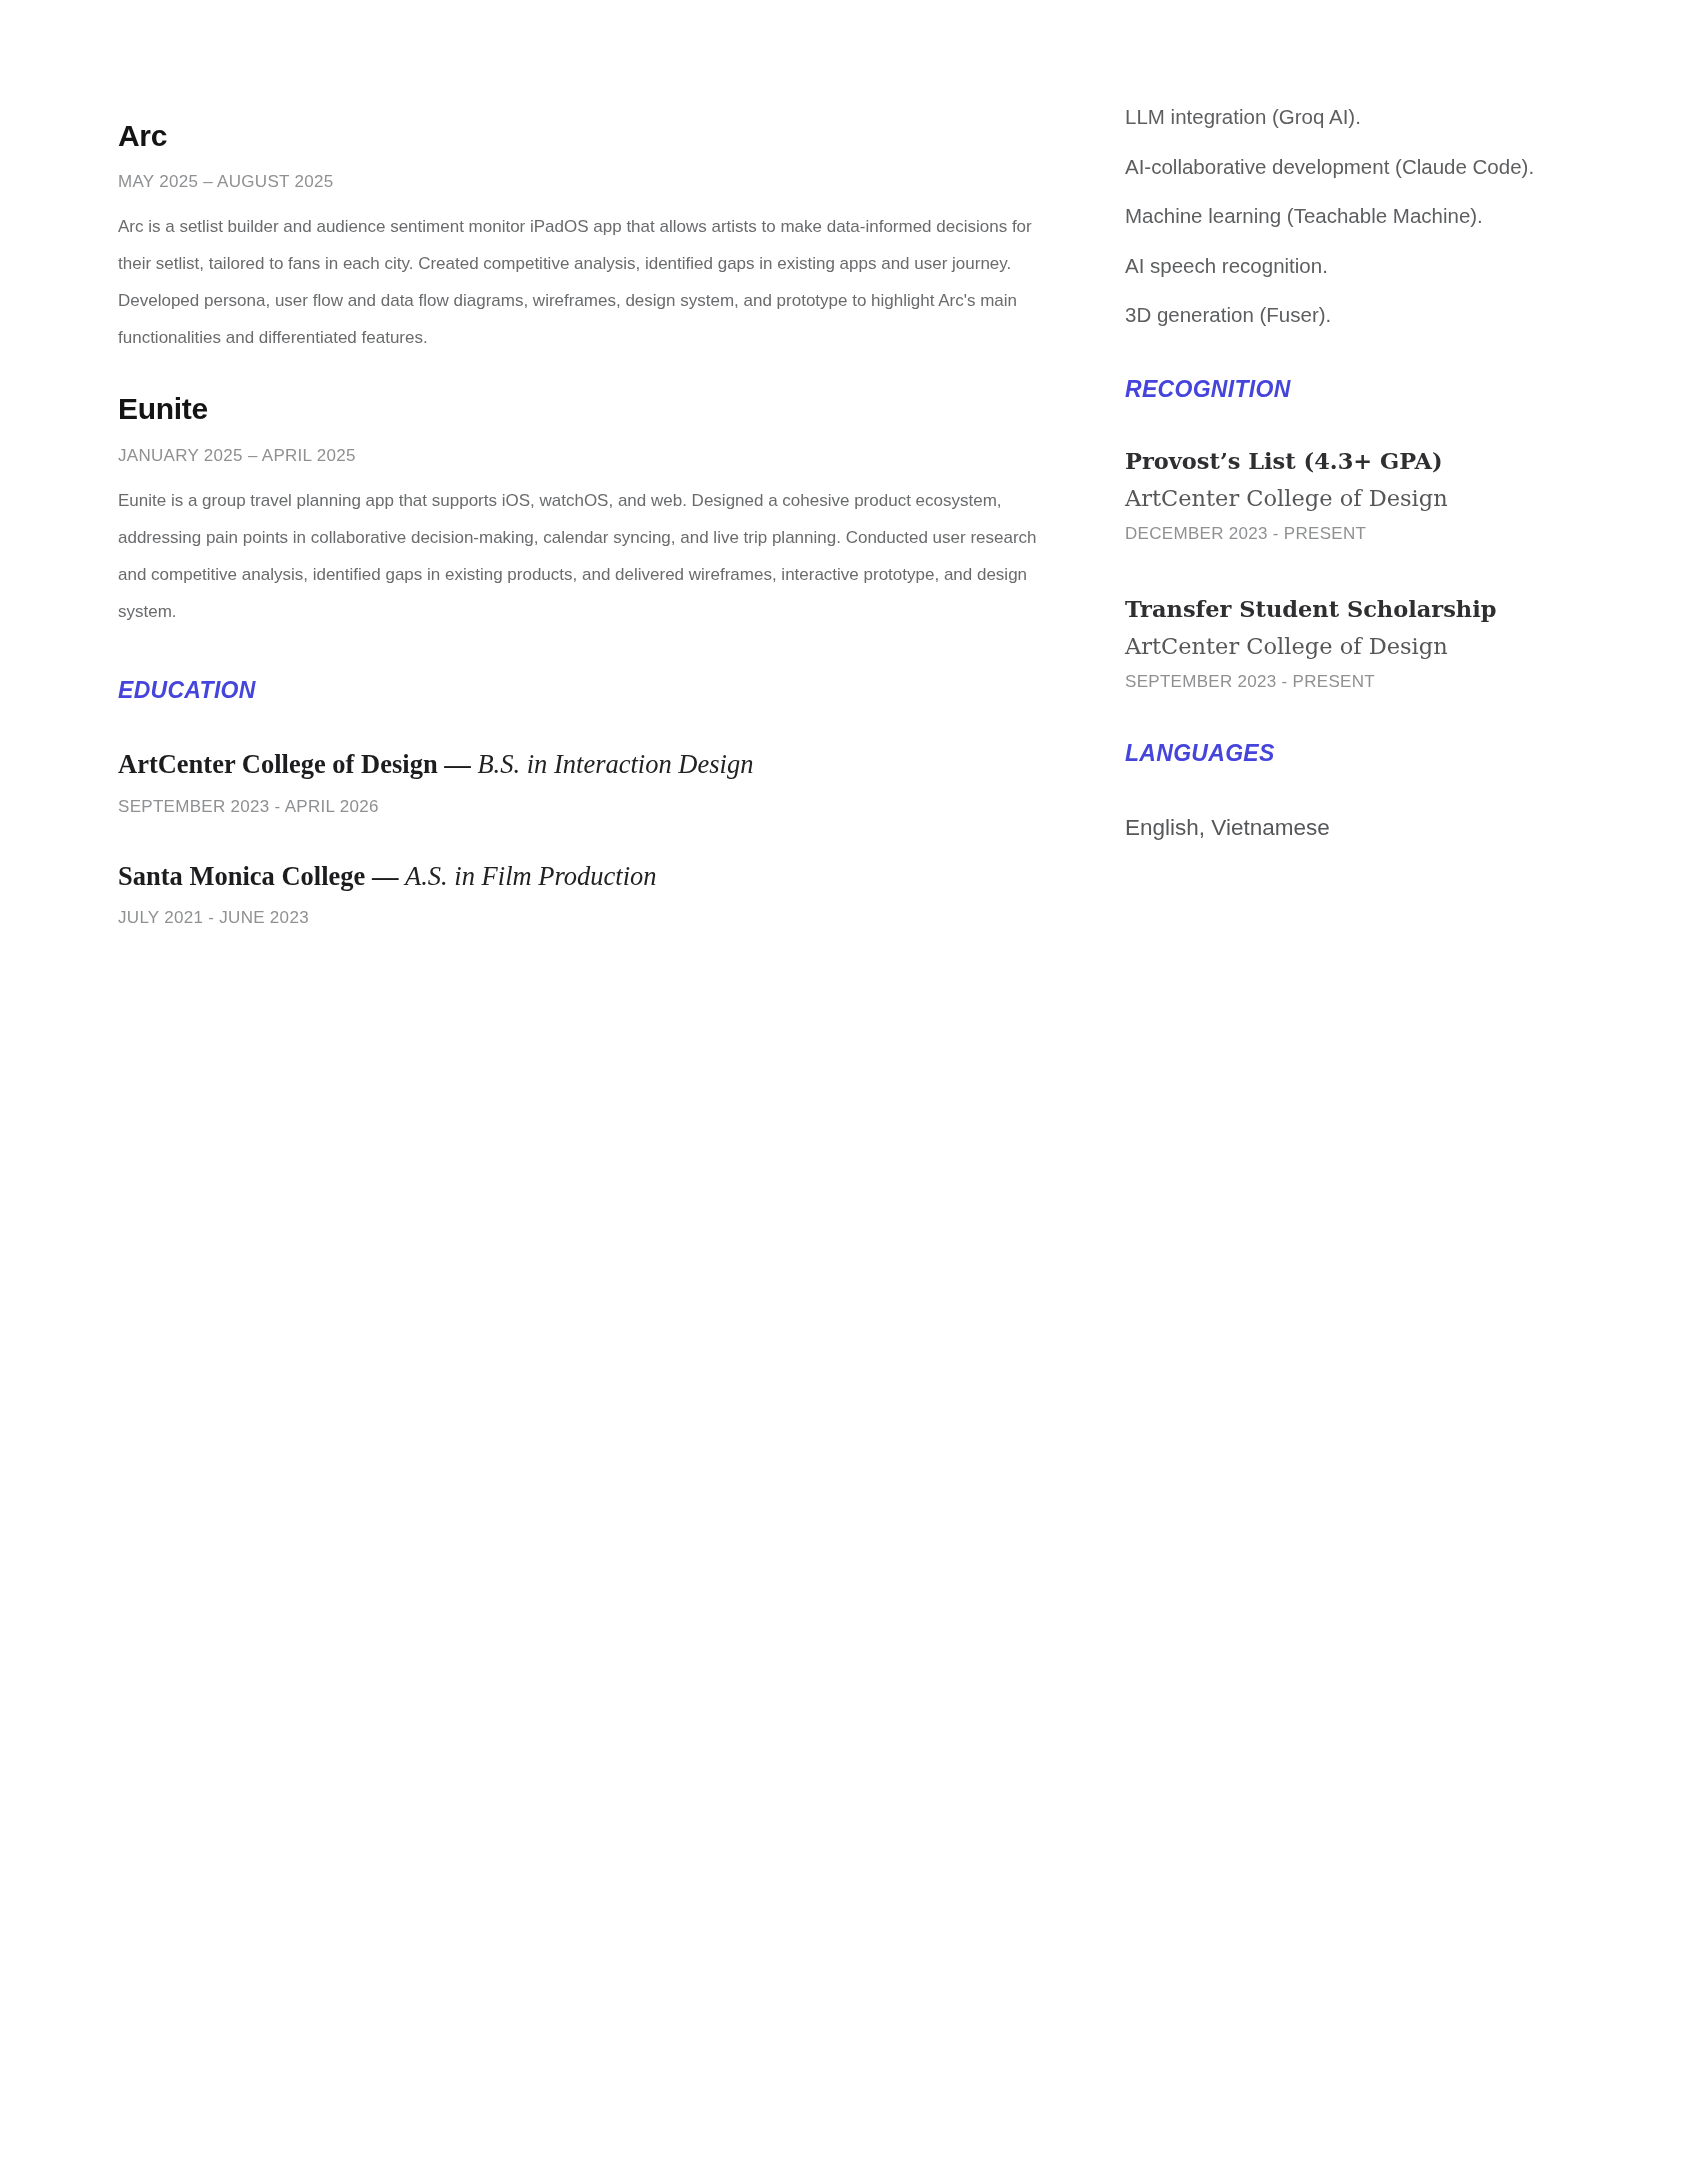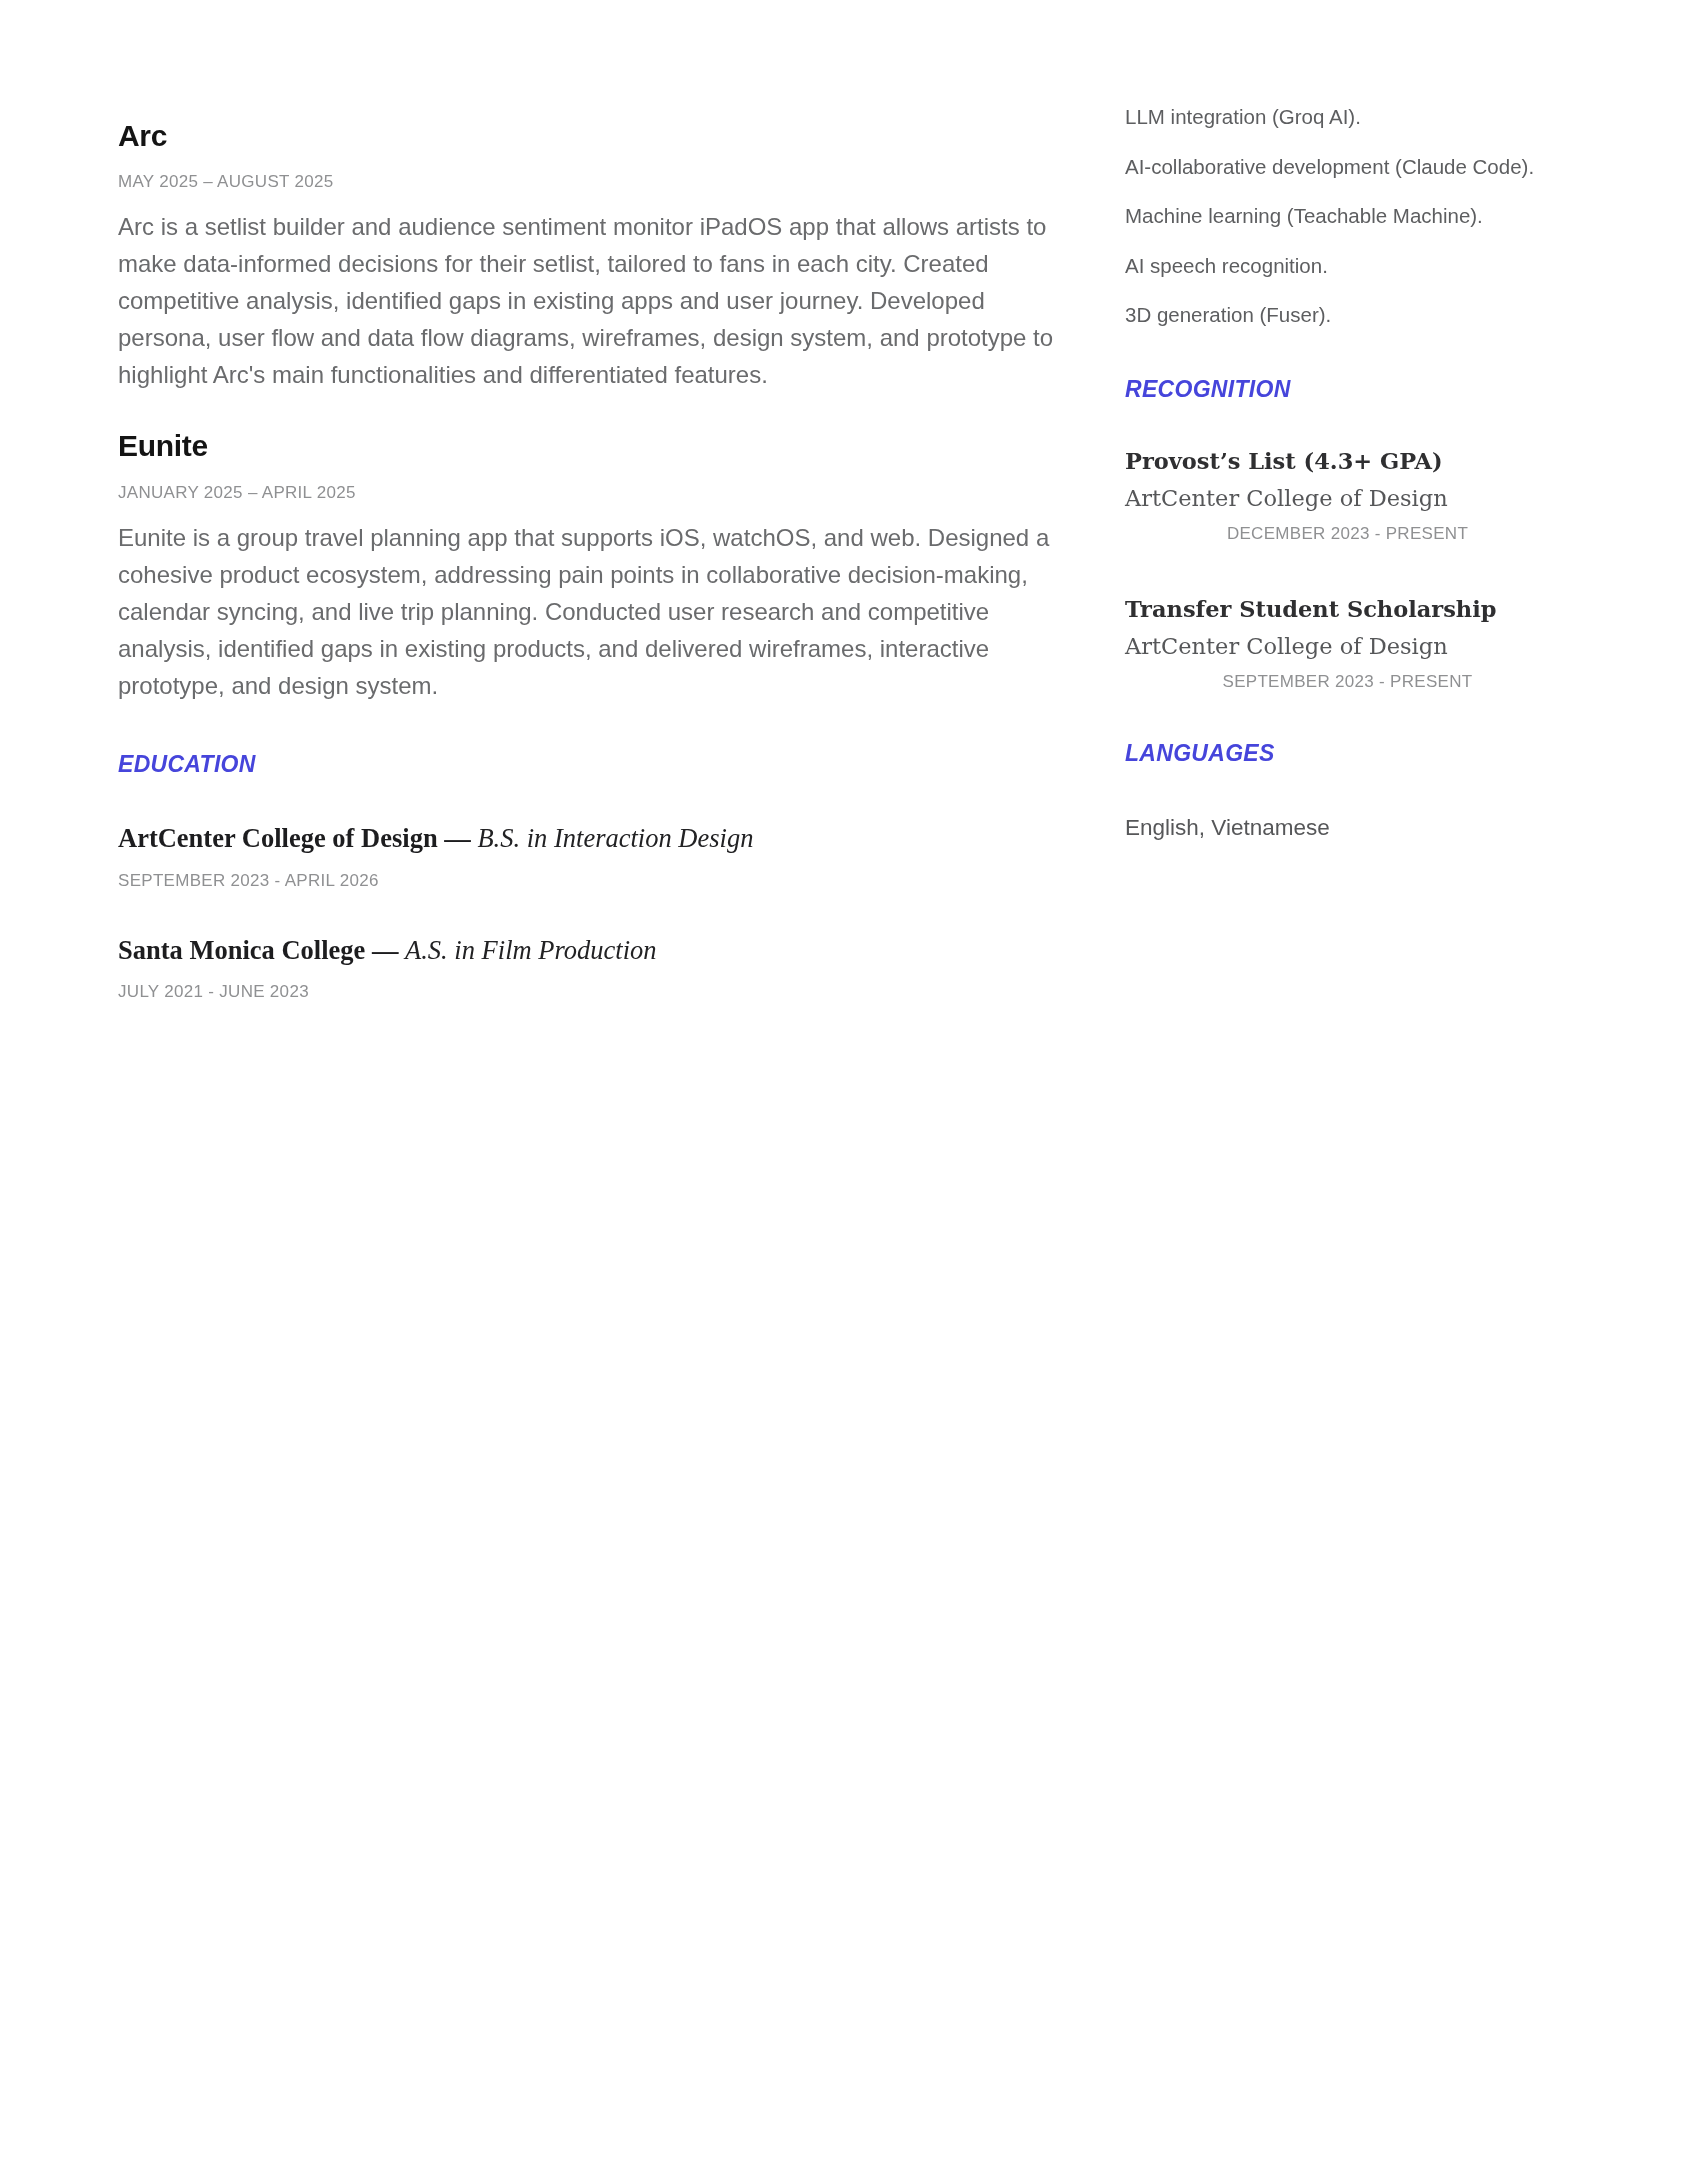--- a/index.html
+++ b/index.html
@@ -28,21 +28,21 @@
   }
   .project:first-child h2 { margin-top: 22.5px; }
   .dates {
     font-size: 17px;
     color: #8f9092;
     letter-spacing: 0.3px;
     line-height: 1.4;
   }
   .project .body {
     margin: 14.6px 0 0 0;
-    font-size: 24px;
+    font-size: 17px;
     line-height: 37px;
     color: #6a6b6d;
   }
   .project { margin-bottom: 36px; }
 
   .blue-heading {
     margin: 0;
     font-size: 23px;
     font-weight: 700;
     color: #4645DB;
@@ -81,21 +81,21 @@
     color: #2f2f31;
     line-height: 1.65;
   }
   .award-org {
     font-family: "DejaVu Serif", serif;
     font-size: 22.5px;
     font-weight: 400;
     color: #565759;
     line-height: 1.65;
   }
-  .award .dates { margin-top: 4px; text-align: center; }
+  .award .dates { margin-top: 4px; }
 
   .languages { margin-top: 8px; }
   .languages .blue-heading { margin-bottom: 42px; }
   .lang-value {
     font-family: Liberation Sans, sans-serif;
     font-size: 22.5px;
     color: #565759;
     line-height: 1.5;
   }
 </style>

